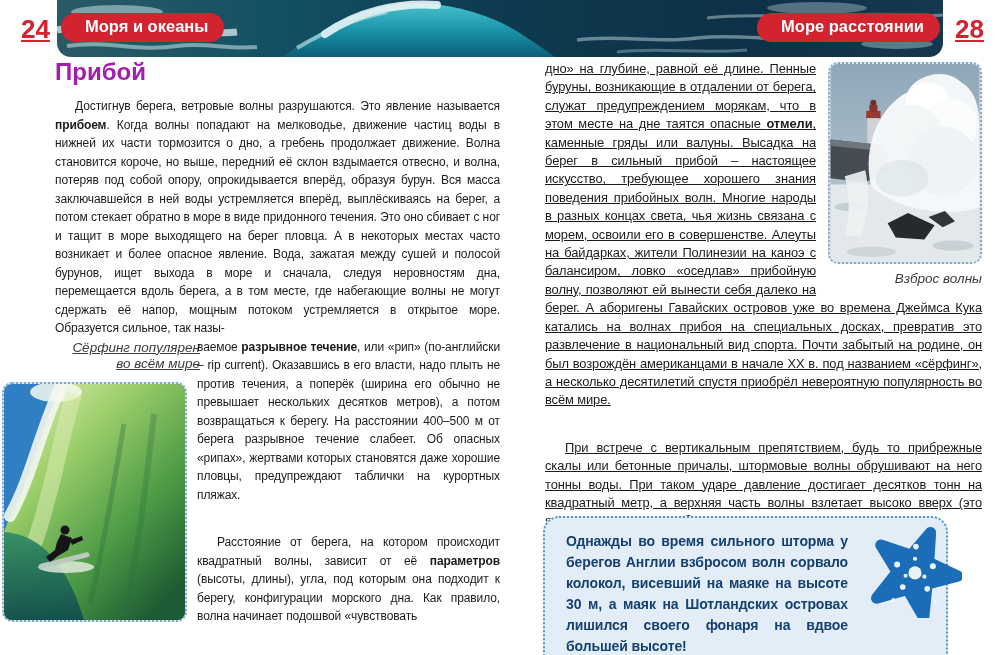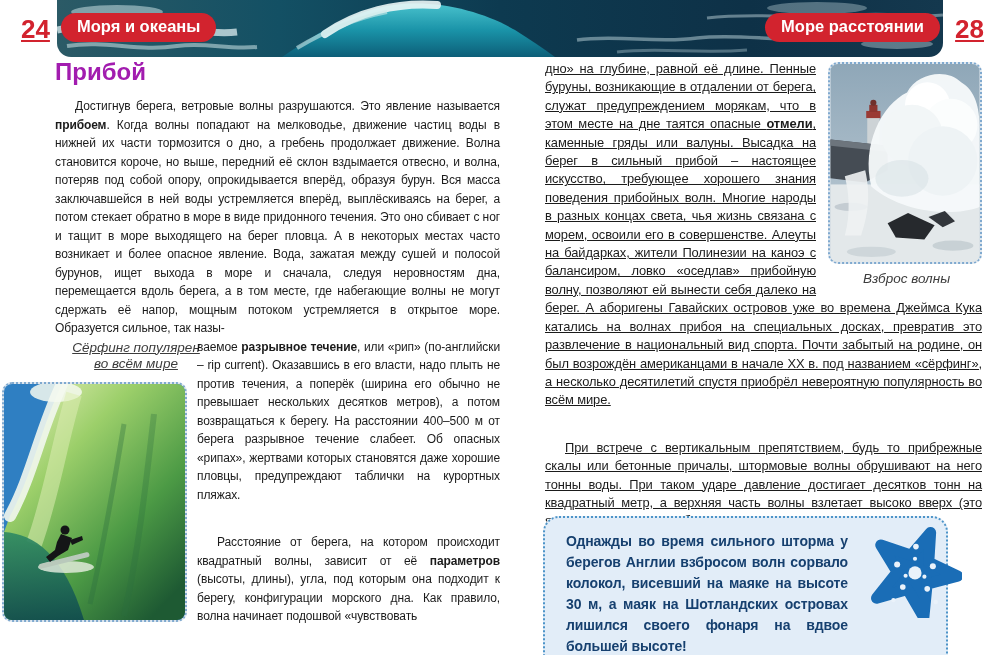--- a/index.html
+++ b/index.html
@@ -15,21 +15,21 @@
   }
   .pagenum{
     position:absolute;top:14px;z-index:3;
     color:#d2232e;font-weight:bold;font-size:26px;text-decoration:underline;
   }
   .pagenum.left{left:21px;}
   .pagenum.right{right:16px;}
   .banner{
     position:absolute;top:13px;z-index:3;
     background:#d2232e;color:#ffffff;font-weight:bold;font-size:16.5px;
-    padding:4px 16px 6px 16px;border-radius:16px;white-space:nowrap;
+    padding:4px 16px 6px 24px;border-radius:16px;white-space:nowrap;
   }
   .banner.left{left:61px;}
   .banner.right{right:60px;}
   
   .article-title{
     position:absolute;left:55px;top:58px;margin:0;z-index:2;
     color:#a21caf;font-size:24px;font-weight:bold;
   }
   .flow{position:absolute;z-index:2;}
   .flow-left{left:55px;top:97px;width:445px;height:558px;}
@@ -37,21 +37,21 @@
   .body-text{
     margin:0;font-size:12px;line-height:18.5px;letter-spacing:-0.1px;
     text-align:justify;color:#1b1b1b;
   }
   .flow-right .body-text{font-size:12.9px;line-height:18.4px;text-decoration:underline;}
   .indent{text-indent:20px;}
   .para-gap{margin-top:29px;}
   b{font-weight:bold;}
   .caption{
     font-style:italic;font-size:13.5px;line-height:16.5px;color:#3c3c3c;
-    text-align:center;
+    text-align:right;
   }
   
   .photo{
     border:2px dotted #7fa9cf;border-radius:10px;overflow:hidden;
     background:#dfe7ee;
   }
   .surfer-float{float:left;width:142px;height:302px;}
   .surfer-float .caption{width:128px;margin:2px 0 0 17px;text-decoration:underline;}
   .photo.surfer{width:181px;height:236px;margin:9px 0 0 -53px;}
   .impact-float{float:right;width:154px;margin:2px 0 6px 12px;}

